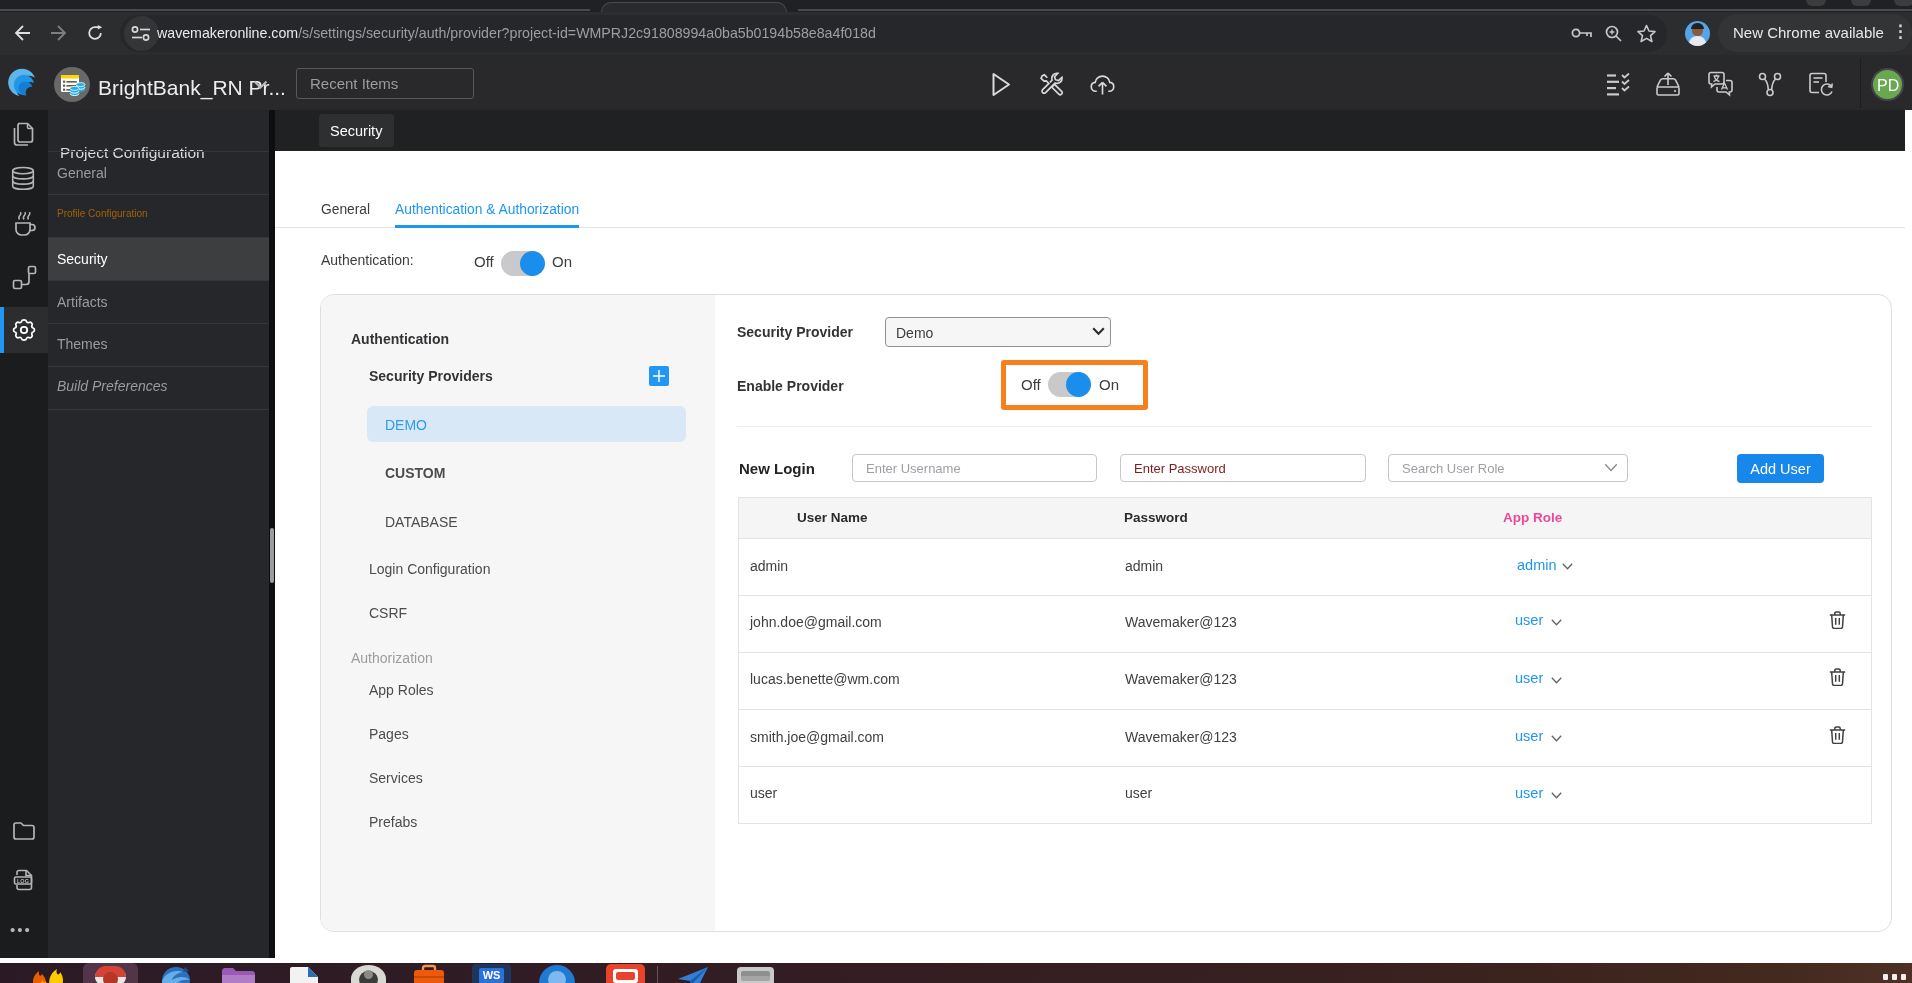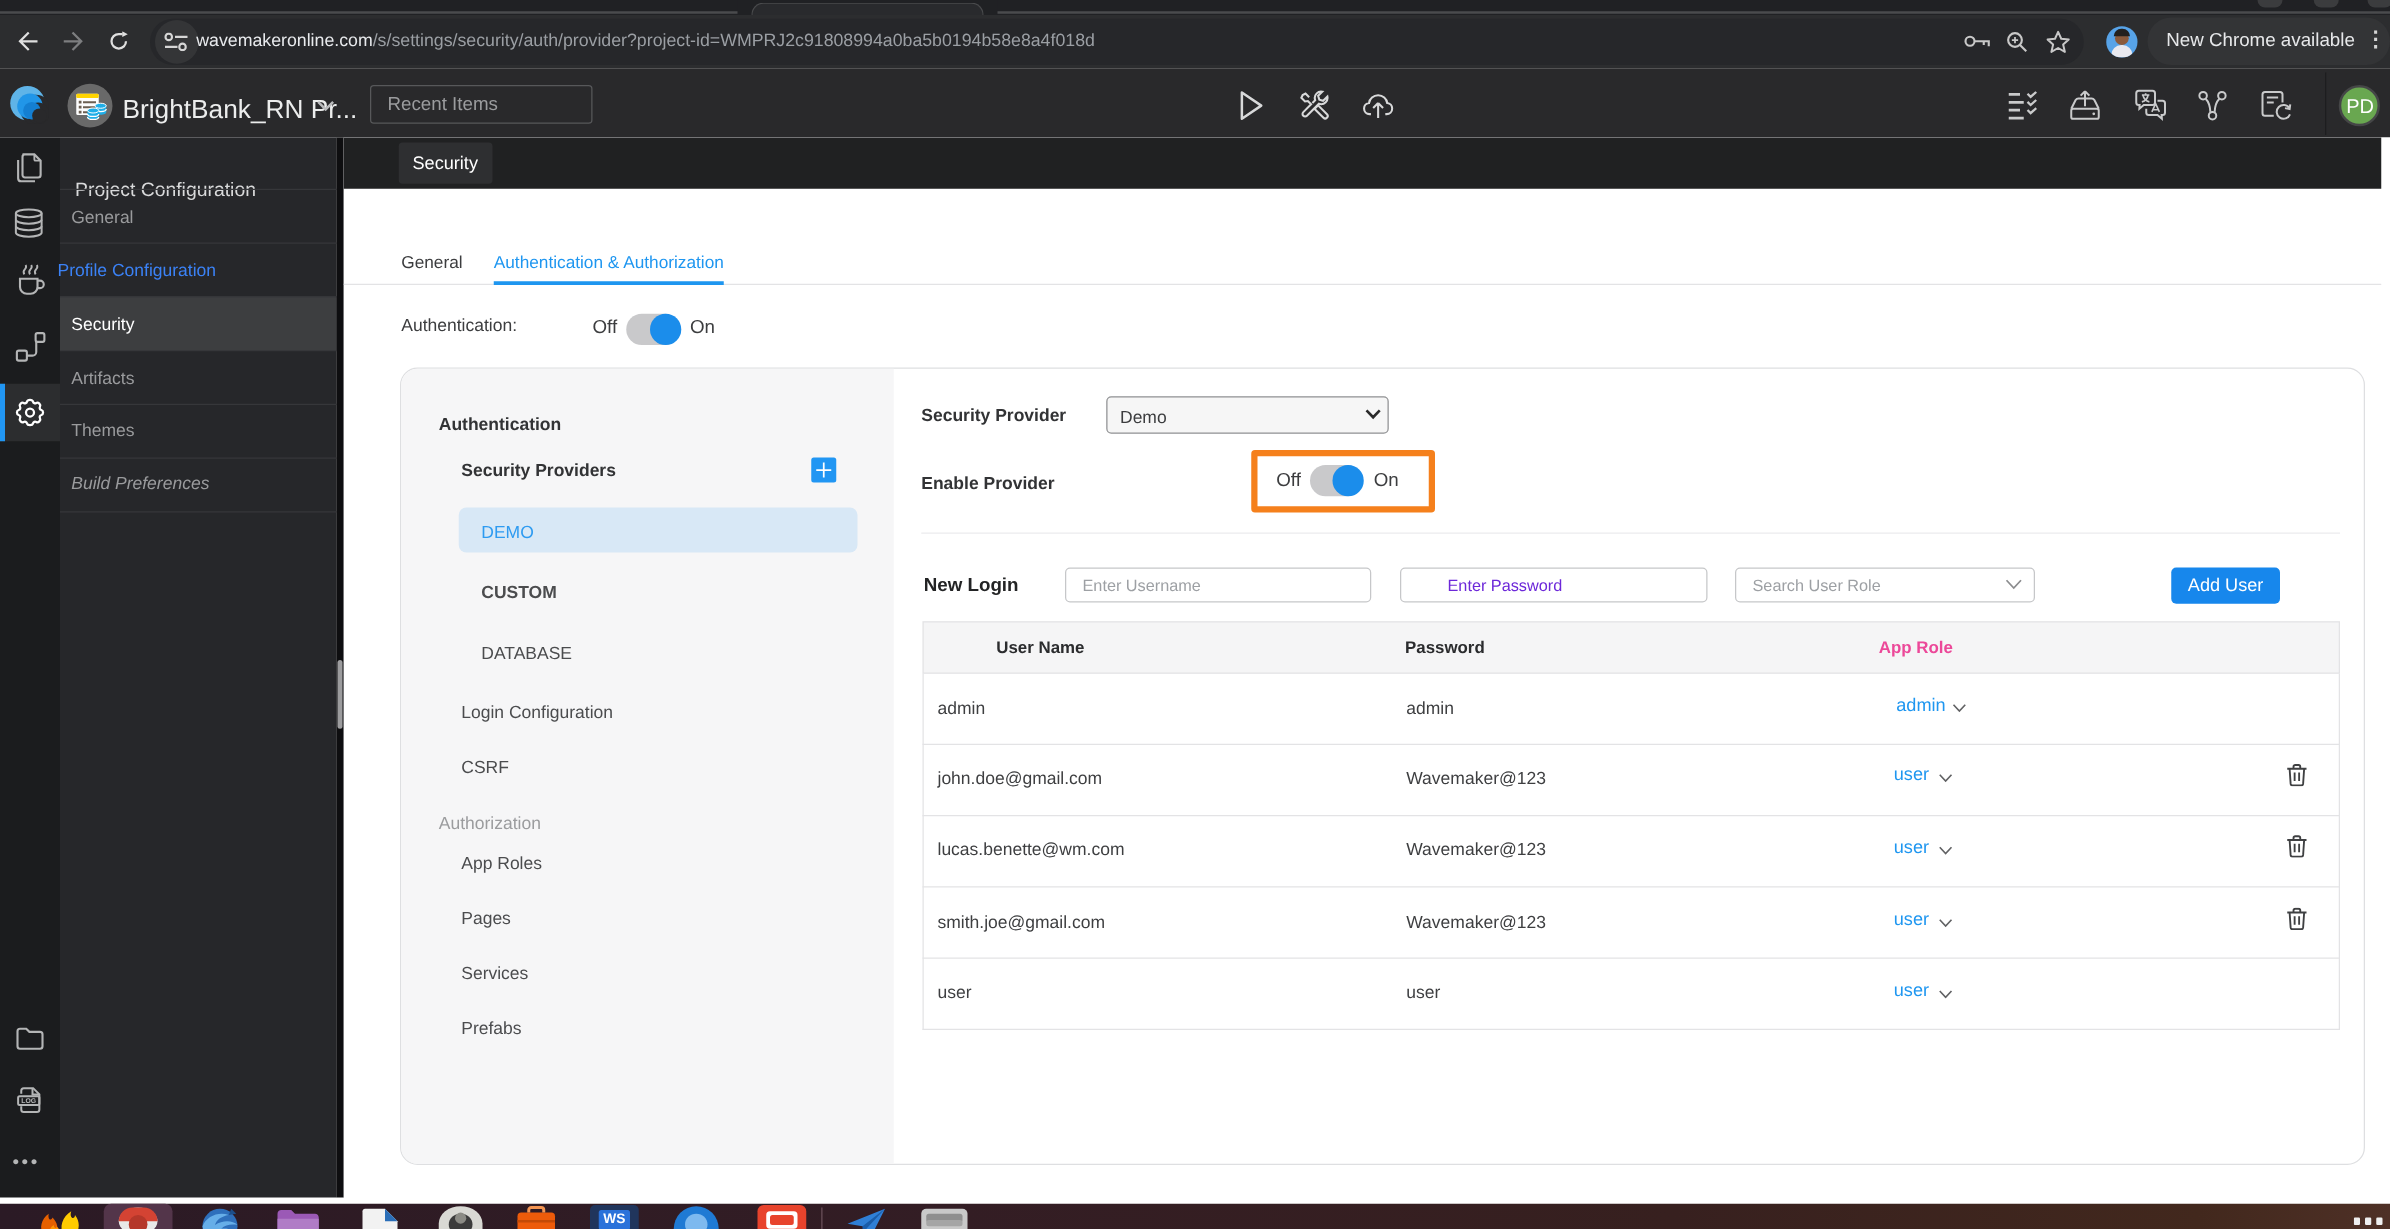--- a/index.html
+++ b/index.html
@@ -209,21 +209,21 @@
   <path d="M14 2.5 V7.5 H19.5" fill="none" stroke="#b4b5b6" stroke-width="1.6"></path>
   <rect x="2.5" y="9" width="17" height="7" rx="1.2" fill="none" stroke="#b4b5b6" stroke-width="1.6"></rect>
   <text x="5" y="14.7" font-size="5.5" fill="#b4b5b6" font-family="Liberation Sans" font-weight="bold">LOG</text>
 </svg>
 <div class="ab" style="left:10px;top:921px;color:#b4b5b6;font-size:15px;letter-spacing:2px;">•••</div>
 
 <div class="ab" id="sidepanel" style="left:48px;top:110px;width:221px;height:848px;background:#26272a;"></div>
 <div class="ab" style="left:60px;top:124px;font-size:15.5px;color:#d9dadb;margin-top:20px;">Project Configuration</div>
 <div class="ab" style="left:48px;top:237px;width:221px;height:43px;background:#3d3e40;"></div>
 <div class="ab" style="left:57px;top:165px;font-size:14px;color:#9a9b9d;">General</div>
-<div class="ab" style="left:46px;top:208px;font-size:14px;color:#3b82f6;">Profile Configuration</div>
+<div class="ab" style="left:57px;top:208px;font-size:10px;color:#a16207;">Profile Configuration</div>
 <div class="ab" style="left:57px;top:251px;font-size:14px;color:#ffffff;">Security</div>
 <div class="ab" style="left:57px;top:294px;font-size:14px;color:#9a9b9d;">Artifacts</div>
 <div class="ab" style="left:57px;top:336px;font-size:14px;color:#9a9b9d;">Themes</div>
 <div class="ab" style="left:57px;top:378px;font-size:14px;color:#9a9b9d;font-style:italic;">Build Preferences</div>
 <div class="ab" style="left:48px;top:151px;width:221px;height:1px;background:#36373a;"></div>
 <div class="ab" style="left:48px;top:194px;width:221px;height:1px;background:#36373a;"></div>
 <div class="ab" style="left:48px;top:237px;width:221px;height:1px;background:#36373a;"></div>
 <div class="ab" style="left:48px;top:280px;width:221px;height:1px;background:#36373a;"></div>
 <div class="ab" style="left:48px;top:323px;width:221px;height:1px;background:#36373a;"></div>
 <div class="ab" style="left:48px;top:366px;width:221px;height:1px;background:#36373a;"></div>
@@ -280,21 +280,21 @@
 <div class="ab" style="left:1021px;top:376px;font-size:15px;color:#3c3d3f;">Off</div>
 <div class="ab" style="left:1048px;top:372px;width:42px;height:25px;border-radius:13px;background:#c9c9cb;"></div>
 <div class="ab" style="left:1066px;top:372px;width:25px;height:25px;border-radius:50%;background:#1b8deb;"></div>
 <div class="ab" style="left:1099px;top:376px;font-size:15px;color:#3c3d3f;">On</div>
 <div class="ab" style="left:737px;top:426px;width:1135px;height:1px;background:#ececee;"></div>
 
 <div class="ab" style="left:739px;top:460px;font-size:15px;font-weight:700;color:#232425;">New Login</div>
 <div class="ab" style="left:852px;top:454px;width:245px;height:28px;border:1px solid #c6c7c9;border-radius:4px;background:#fff;"></div>
 <div class="ab" style="left:866px;top:461px;font-size:13px;color:#9da0a4;">Enter Username</div>
 <div class="ab" style="left:1120px;top:454px;width:246px;height:28px;border:1px solid #c6c7c9;border-radius:4px;background:#fff;"></div>
-<div class="ab" style="left:1134px;top:461px;font-size:13px;color:#6d28d9;margin-left:24px;">Enter Password</div>
+<div class="ab" style="left:1134px;top:461px;font-size:13px;color:#7f1d1d;">Enter Password</div>
 <div class="ab" style="left:1388px;top:454px;width:240px;height:28px;border:1px solid #c6c7c9;border-radius:4px;background:#fff;"></div>
 <div class="ab" style="left:1402px;top:461px;font-size:13px;color:#9da0a4;">Search User Role</div>
 <svg class="ab" style="left:1604px;top:463px;" width="14" height="9" viewBox="0 0 14 9">
   <path d="M1.2 1.2 L7 7.4 L12.8 1.2" stroke="#8b8c8e" stroke-width="1.4" fill="none"></path>
 </svg>
 <div class="ab" style="left:1737px;top:454px;width:87px;height:29px;background:#1787ec;border-radius:4px;"></div>
 <div class="ab" style="left:1737px;top:461px;width:87px;text-align:center;font-size:14.5px;color:#fff;">Add User</div>
 
 <div class="ab" style="left:738px;top:497px;width:1134px;height:42px;background:#f5f5f6;border:1px solid #e3e3e5;"></div>
 <div class="ab" style="left:749px;top:510px;font-size:13.5px;font-weight:700;color:#2b2c2e;margin-left:48px;">User Name</div>

